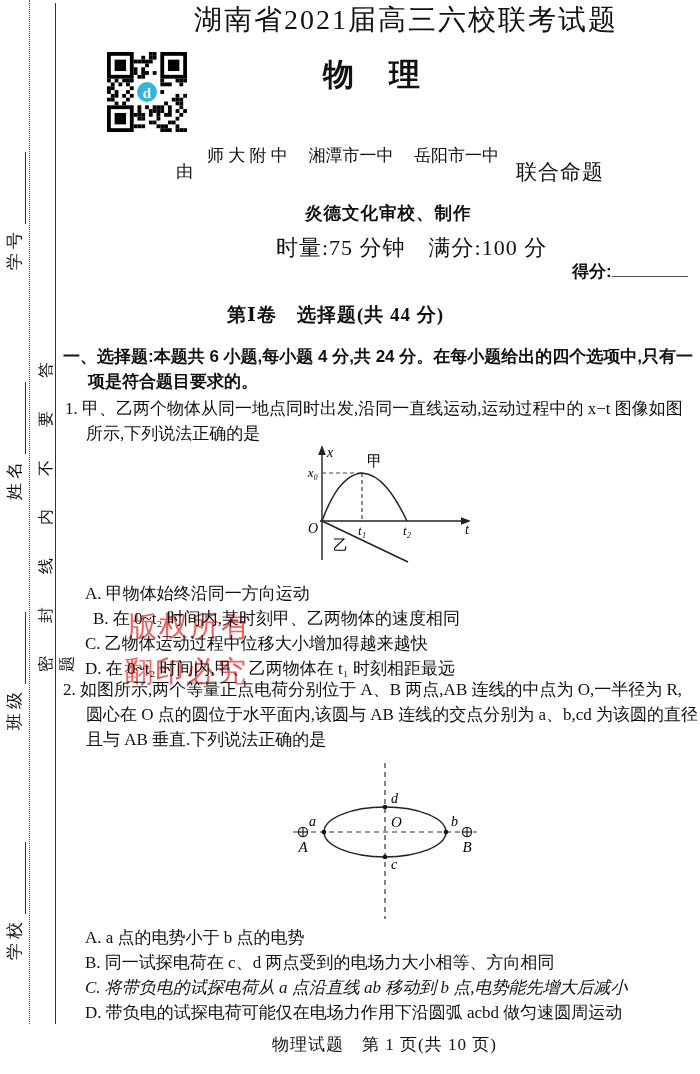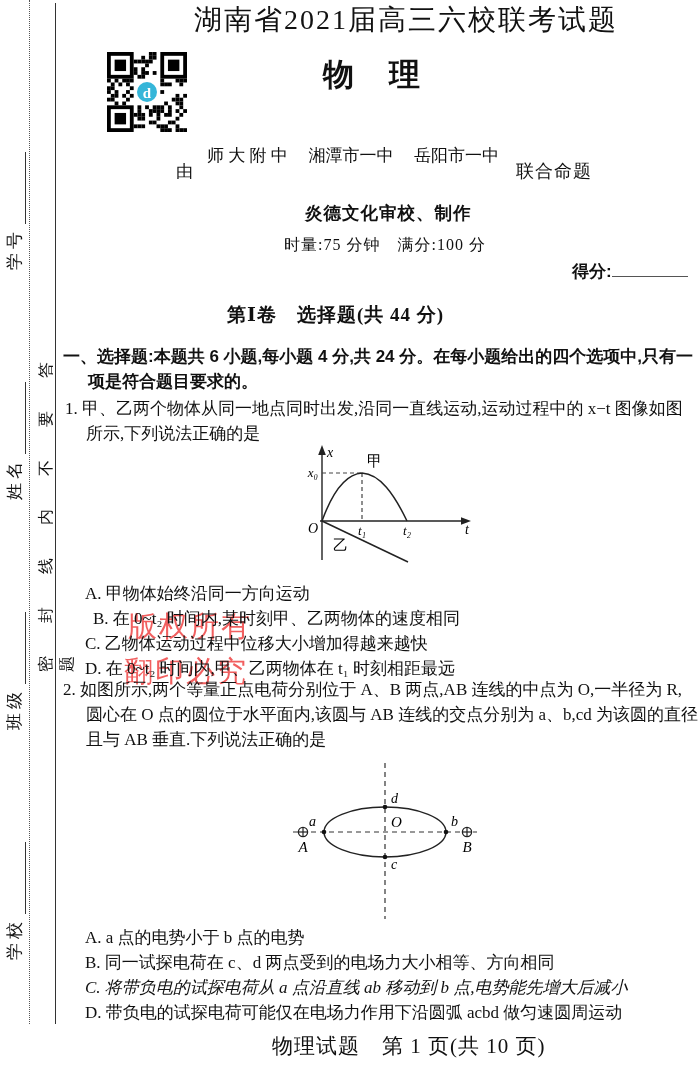--- a/index.html
+++ b/index.html
@@ -26,28 +26,28 @@
     transform:rotate(-90deg);transform-origin:0 0;
     font-size:16px;letter-spacing:33px;
   }
 
   .wm{position:absolute;color:#ef4444;font-size:29px;letter-spacing:2px;line-height:1;opacity:.85;z-index:0;}
 
   .title{font-size:28px;letter-spacing:2px;}
   .subject{font-size:31px;font-weight:bold;letter-spacing:2px;}
   .schools{width:292px;font-size:17px;}
   .schools .row{display:flex;justify-content:space-between;line-height:1;margin-bottom:9px;}
-  .joint{font-size:18px;letter-spacing:1px;}
+  .joint{font-size:21px;letter-spacing:1px;}
   .producer{font-size:17.5px;letter-spacing:1px;}
-  .duration{font-size:16px;letter-spacing:1px;margin-left:8px;}
+  .duration{font-size:22px;letter-spacing:1px;}
   .score-blank{display:inline-block;width:76px;border-bottom:1.5px solid #555;height:15px;vertical-align:baseline;}
   .heading{font-size:19px;font-weight:bold;letter-spacing:1px;}
   .body-line{font-size:17px;}
   .opt{font-size:17px;}
-  .footer{font-size:21px;letter-spacing:1px;}
+  .footer{font-size:17px;letter-spacing:1px;}
   svg text{font-family:"Liberation Serif","DejaVu Serif",serif;}
   .content{position:relative;z-index:1;}
 </style>
 </head>
 <body>
 
 <div class="seal-dotted"></div>
 <div class="seal-solid"></div>
 
 <div class="fields-strip">

